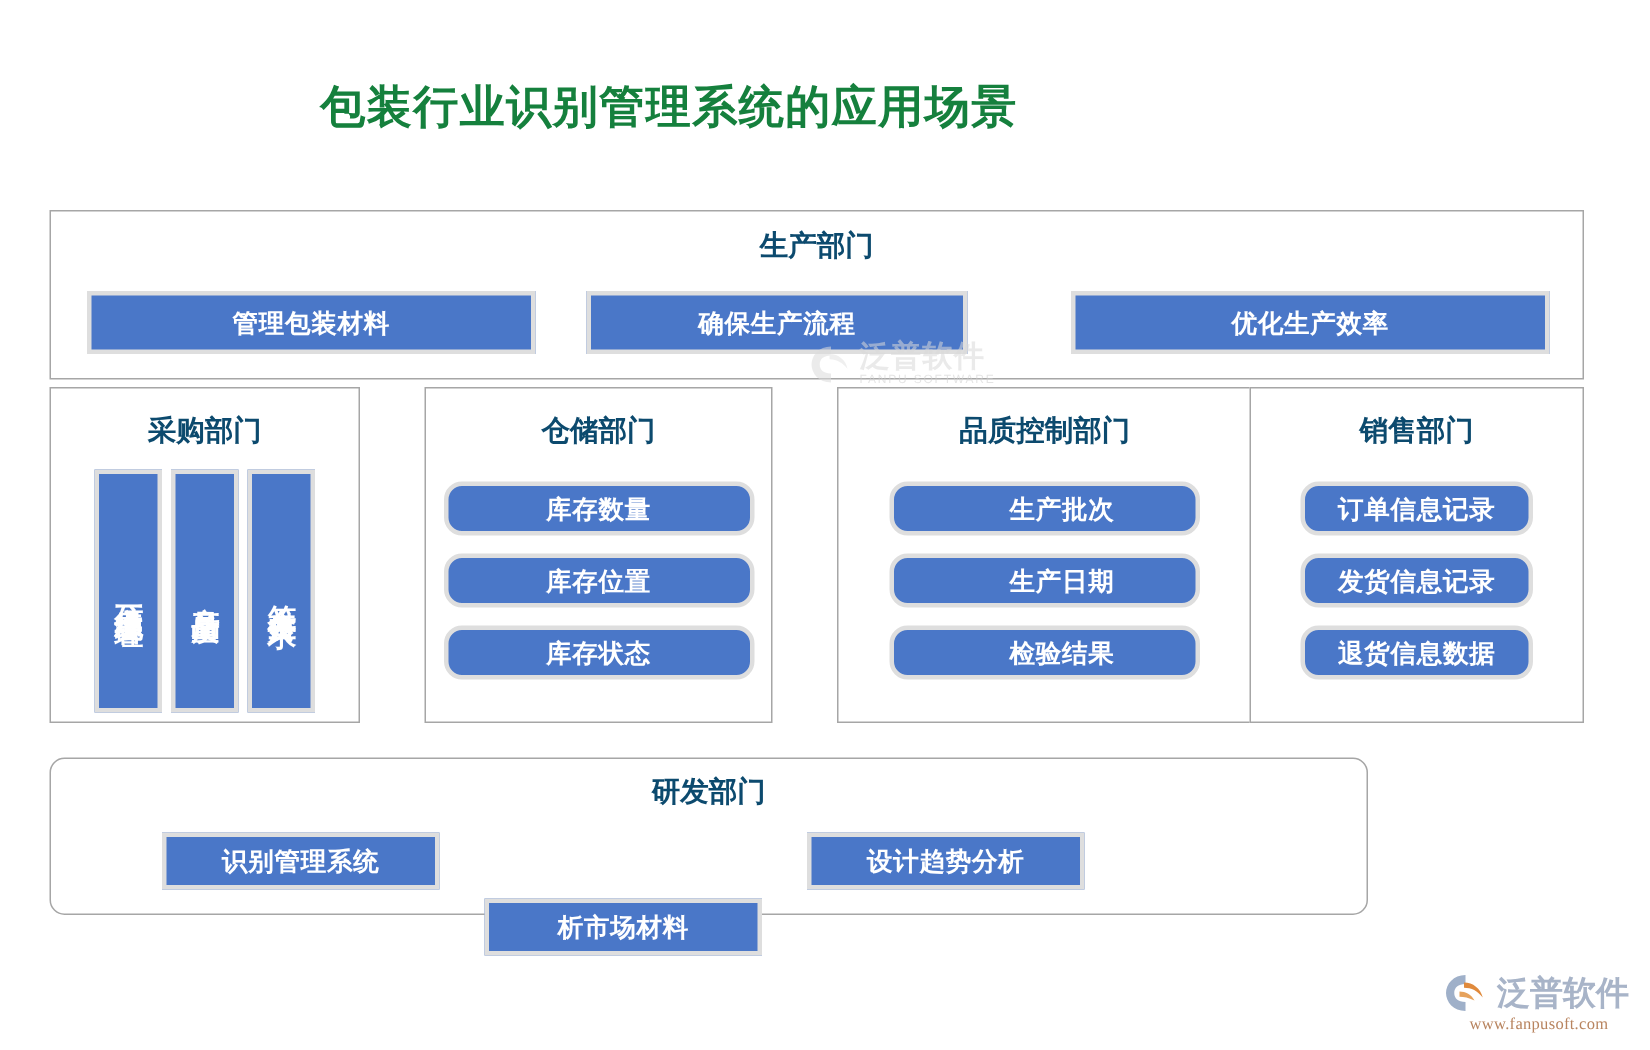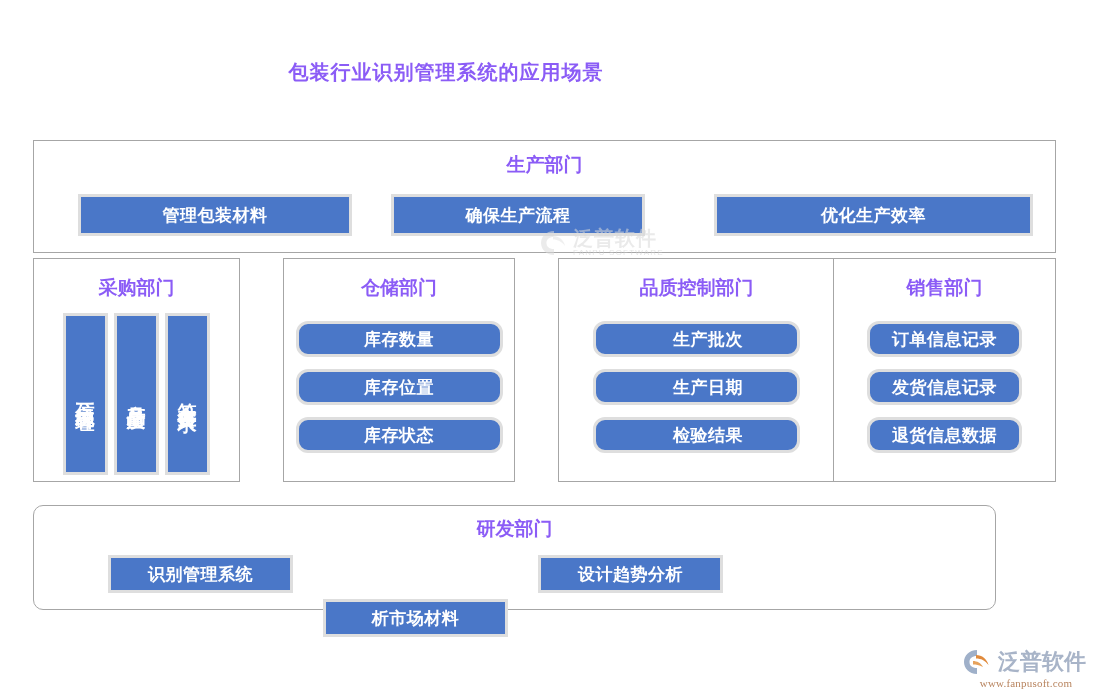--- a/index.html
+++ b/index.html
@@ -15,39 +15,39 @@
     overflow: hidden;
   }
 
   
   .page-title {
     position: absolute;
     left: 0;
     top: 52px;
     width: 892px;
     text-align: center;
-    font-size: 20px;
-    font-weight: bold;
-    color: #8b5cf6;
+    font-size: 30px;
+    font-weight: bold;
+    color: #15803d;
     letter-spacing: 1px;
     line-height: 40px;
   }
 
   
   .panel {
     position: absolute;
     box-sizing: border-box;
     border: 1px solid #a6a6a6;
     background: #ffffff;
   }
   .panel-title {
     text-align: center;
     font-size: 19px;
     font-weight: bold;
-    color: #8b5cf6;
+    color: #0c4a6e;
     line-height: 24px;
   }
 
   
   .chip {
     box-sizing: border-box;
     background: #4a77c8;
     border: 3px solid #dedede;
     color: #ffffff;
     font-size: 17px;
@@ -80,21 +80,21 @@
     position: absolute;
     left: 0;
     top: 53px;
     width: 100%;
     height: 42px;
   }
   .prod-chips .chip {
     position: absolute;
     height: 42px;
   }
-  .prod-chips .chip:nth-child(1) { left: 24px;  width: 274px; margin-left: 20px; }
+  .prod-chips .chip:nth-child(1) { left: 24px;  width: 299px; }
   .prod-chips .chip:nth-child(2) { left: 357px; width: 254px; }
   .prod-chips .chip:nth-child(3) { left: 680px; width: 319px; }
 
   
   .mid-panel { top: 258px; height: 224px; font-family: Liberation Serif, serif; }
   #panel-purchase  { left: 33px;  width: 207px; }
   #panel-warehouse { left: 283px; width: 232px; }
   #panel-quality   { left: 558px; width: 277px; }
   #panel-sales     { left: 833px; width: 223px; }
 
@@ -125,21 +125,21 @@
     display: flex;
     justify-content: center;
     gap: 6px;
   }
   .vstack .chip { width: 45px; height: 162px; }
 
   
   #panel-rnd {
     left: 33px;
     top: 505px;
-    width: 963px;
+    width: 879px;
     height: 105px;
     border-radius: 10px;
   }
   #panel-rnd .panel-title { margin-top: 11px; }
   .rnd-chips {
     position: absolute;
     left: 0;
     top: 49px;
     width: 100%;
     height: 38px;

